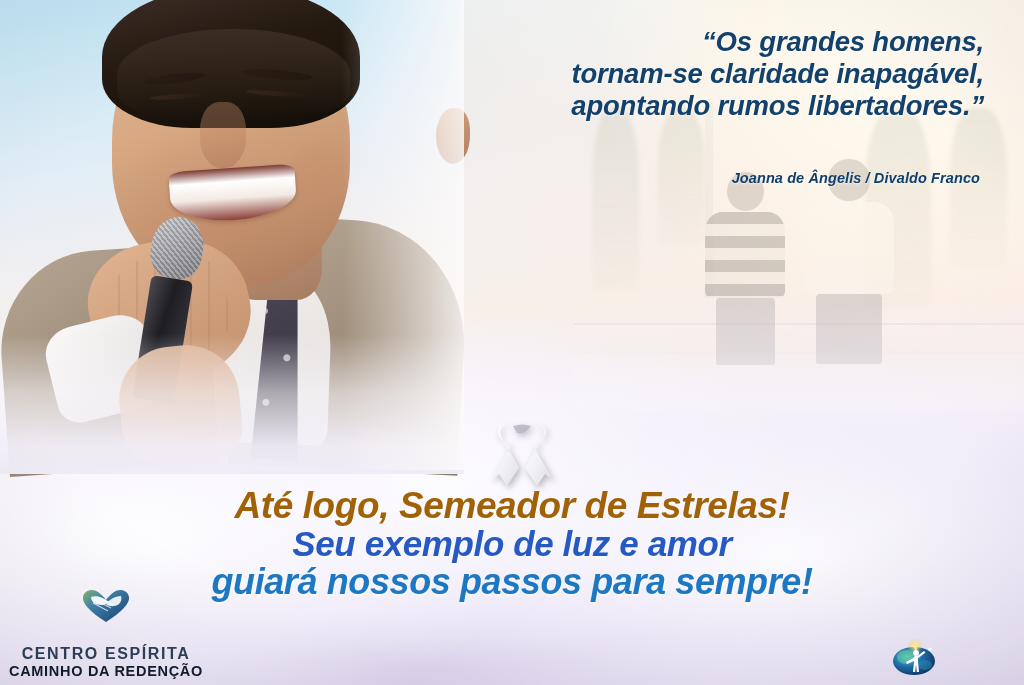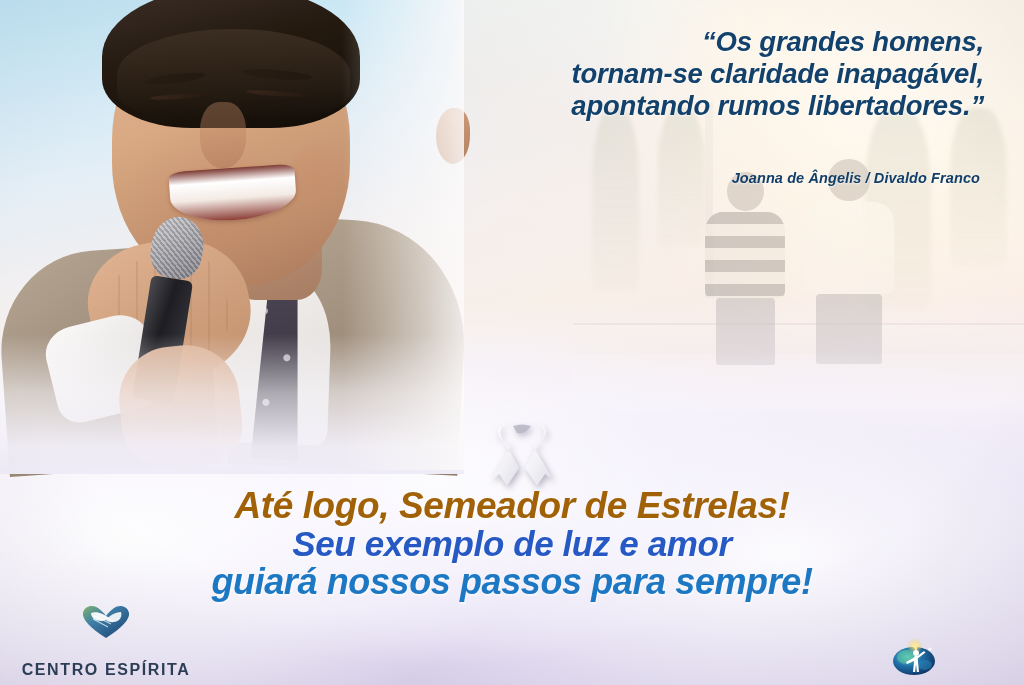--- a/index.html
+++ b/index.html
@@ -381,20 +381,21 @@
             <stop offset="100%" stop-color="#17406e"></stop>
           </linearGradient>
         </defs>
         <path d="M25 34 C9 24 1 15 2 9 C3 2 12 0 17 4 C20 6 23 9 25 12 C27 9 30 6 33 4 C38 0 47 2 48 9 C49 15 41 24 25 34 Z" fill="url(#hg)"></path>
         <path d="M10 9 C16 7 23 10 28 14 C25 17 20 18 15 16 C12 15 10 12 10 9 Z" fill="#ffffff" opacity=".92"></path>
         <path d="M40 8 C34 8 28 12 25 16 C28 19 34 19 38 16 C40 14 41 11 40 8 Z" fill="#f2f7fa" opacity=".95"></path>
         <path d="M14 12 L30 20 M16 9 L32 17 M12 15 L27 23" stroke="#ffffff" stroke-width="1.1" opacity=".7" fill="none"></path>
       </svg>
     </div>
     <div class="l1">CENTRO ESPÍRITA</div>
+    <div class="l2">CAMINHO DA REDENÇÃO</div>
   </div>
 
   <div class="logo logo-right">
     <div class="mark">
       <svg width="50" height="40" viewBox="0 0 50 40" xmlns="http://www.w3.org/2000/svg">
         <defs>
           <radialGradient id="gg" cx="35%" cy="35%" r="75%">
             <stop offset="0%" stop-color="#6fd0b9"></stop>
             <stop offset="45%" stop-color="#1f6fa8"></stop>
             <stop offset="100%" stop-color="#0e2f5e"></stop>

